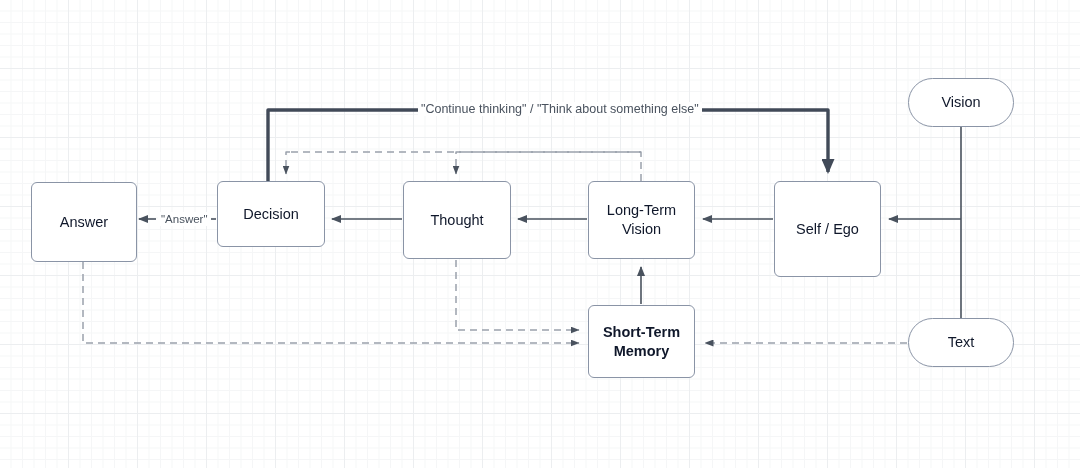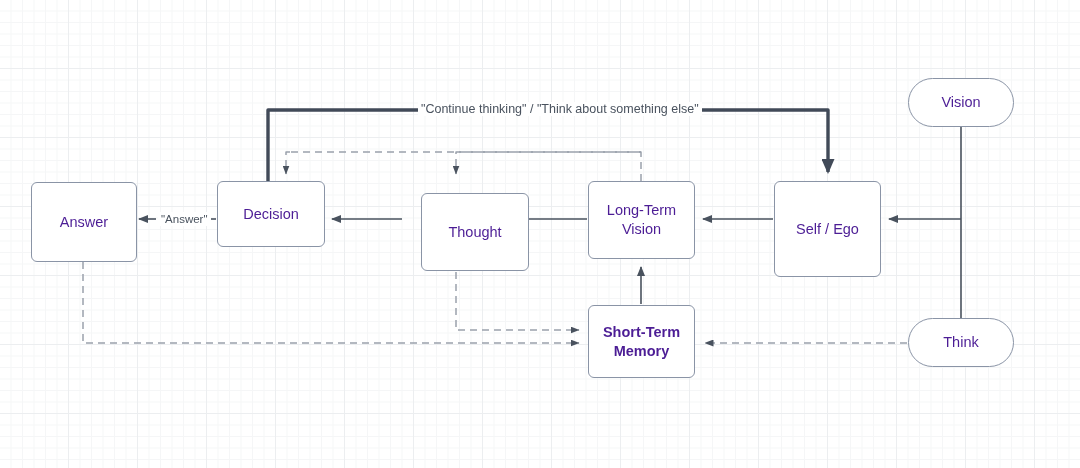--- a/index.html
+++ b/index.html
@@ -25,21 +25,21 @@
     position:absolute;left:0;top:0;width:1080px;height:468px;
     pointer-events:none;
   }
   .node{
     position:absolute;
     box-sizing:border-box;
     background:#ffffff;
     border:1px solid #8a94a6;
     display:flex;align-items:center;justify-content:center;
     text-align:center;
-    color:#4c1d95;
+    color:#0f172a;
     font-size:14.5px;
     line-height:19px;
     border-radius:6px;
     white-space:pre-line;
   }
   .node.pill{border-radius:26px;}
   .edge-label{
     position:absolute;
     color:#49525e;
     font-size:12.5px;
@@ -100,31 +100,31 @@
       <path d="M83,262 L83,343 L579,343" marker-end="url(#arrow-dashed)"></path>
 
       <path d="M907,343 L705,343" marker-end="url(#arrow-dashed)"></path>
     </g>
   </svg>
 
   <div class="node" style="left:31px;top:182px;width:106px;height:80px;">Answer</div>
 
   <div class="node" style="left:217px;top:181px;width:108px;height:66px;">Decision</div>
 
-  <div class="node" style="left:421px;top:181px;width:108px;height:78px;margin-top:12px;">Thought</div>
+  <div class="node" style="left:403px;top:181px;width:108px;height:78px;">Thought</div>
 
   <div class="node" style="left:588px;top:181px;width:107px;height:78px;">Long-Term
 Vision</div>
 
   <div class="node" style="left:774px;top:181px;width:107px;height:96px;">Self / Ego</div>
 
   <div class="node" style="left:588px;top:305px;width:107px;height:73px;font-weight:bold;">Short-Term
 Memory</div>
 
   <div class="node pill" style="left:908px;top:78px;width:106px;height:49px;">Vision</div>
 
-  <div class="node pill" style="left:908px;top:318px;width:106px;height:49px;">Think</div>
+  <div class="node pill" style="left:908px;top:318px;width:106px;height:49px;">Text</div>
 
   <div class="edge-label small" style="left:158px;top:212px;">"Answer"</div>
 
   <div class="edge-label" style="left:418px;top:102px;">"Continue thinking" / "Think about something else"</div>
 
 </div>
 
 </body></html>

